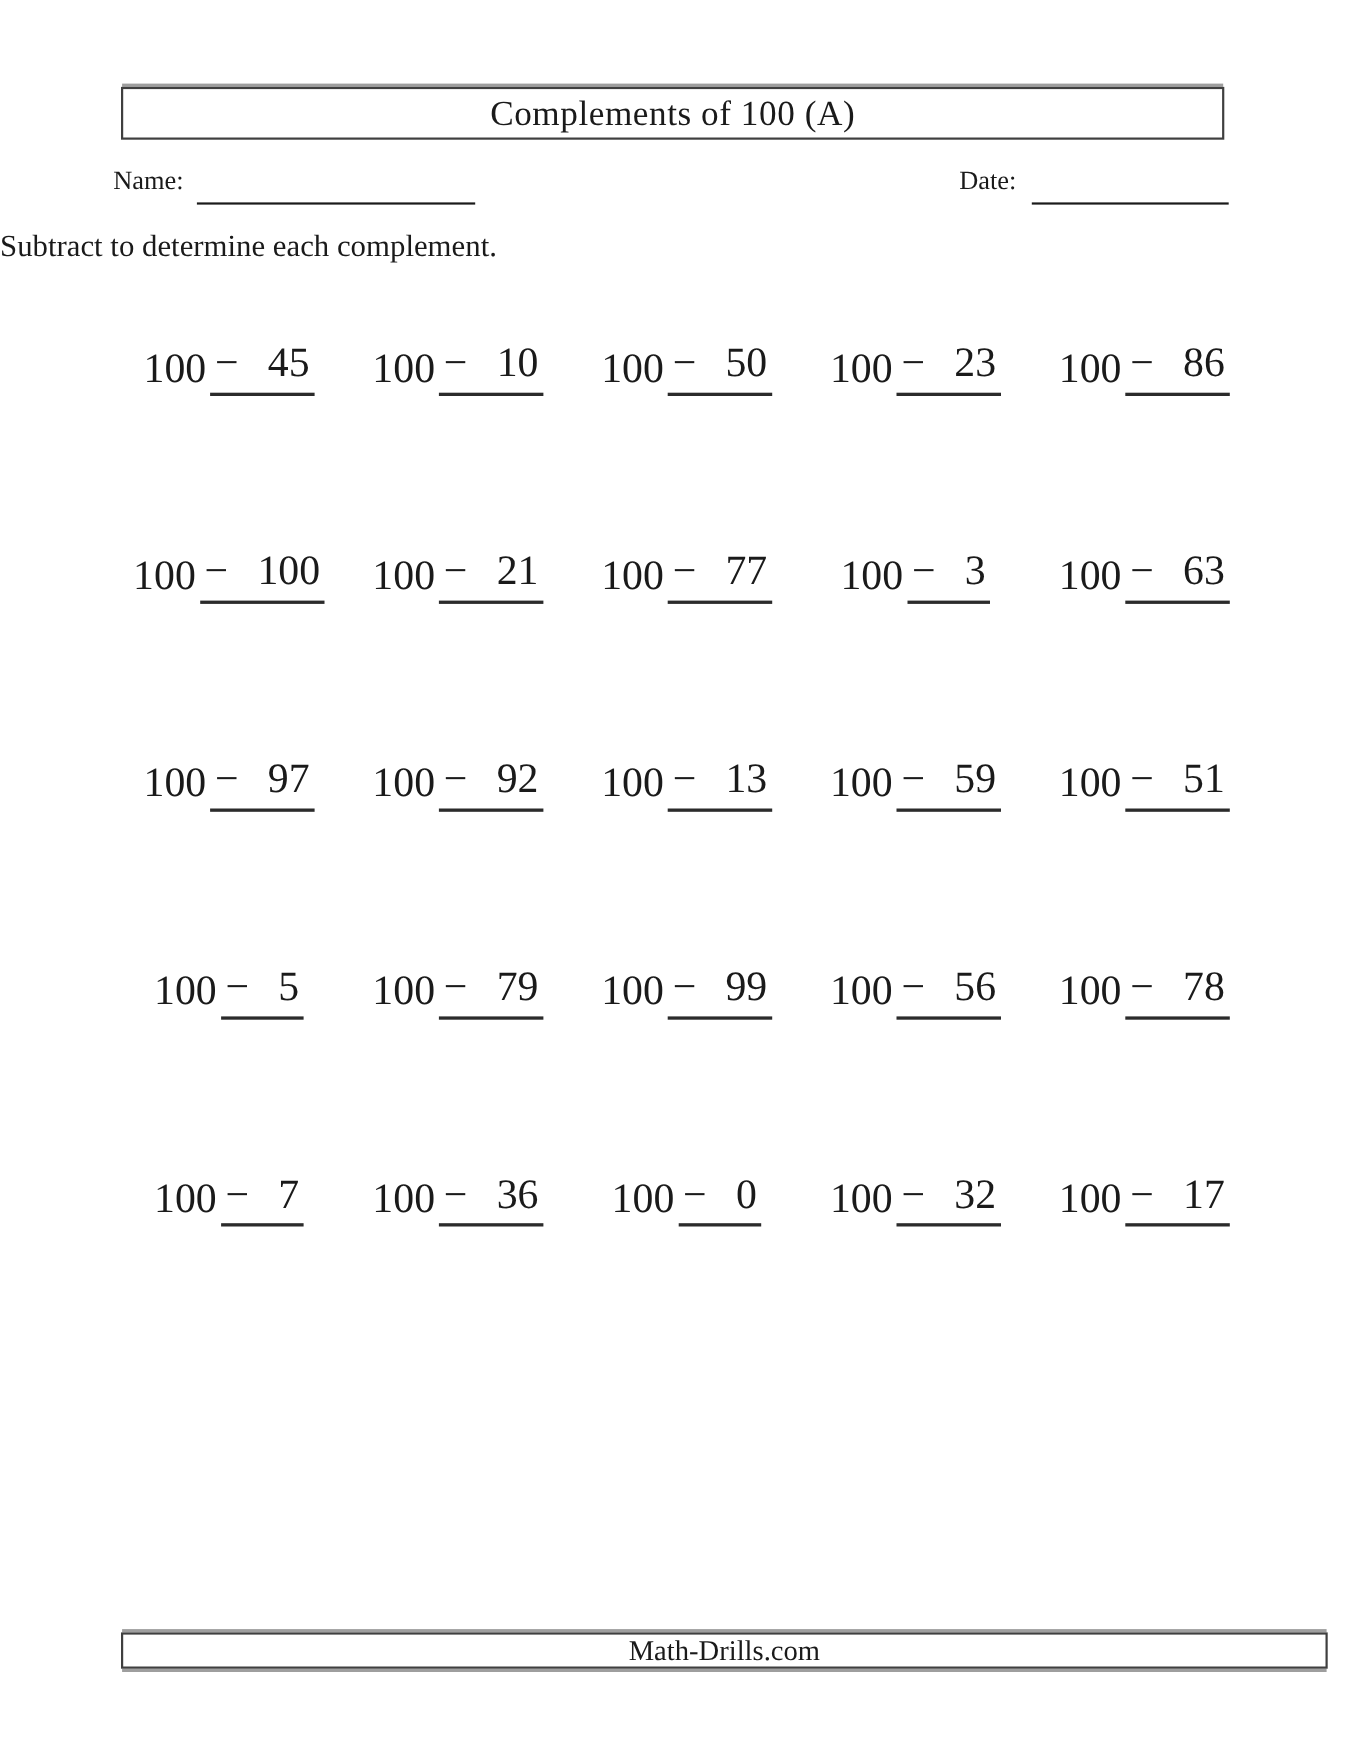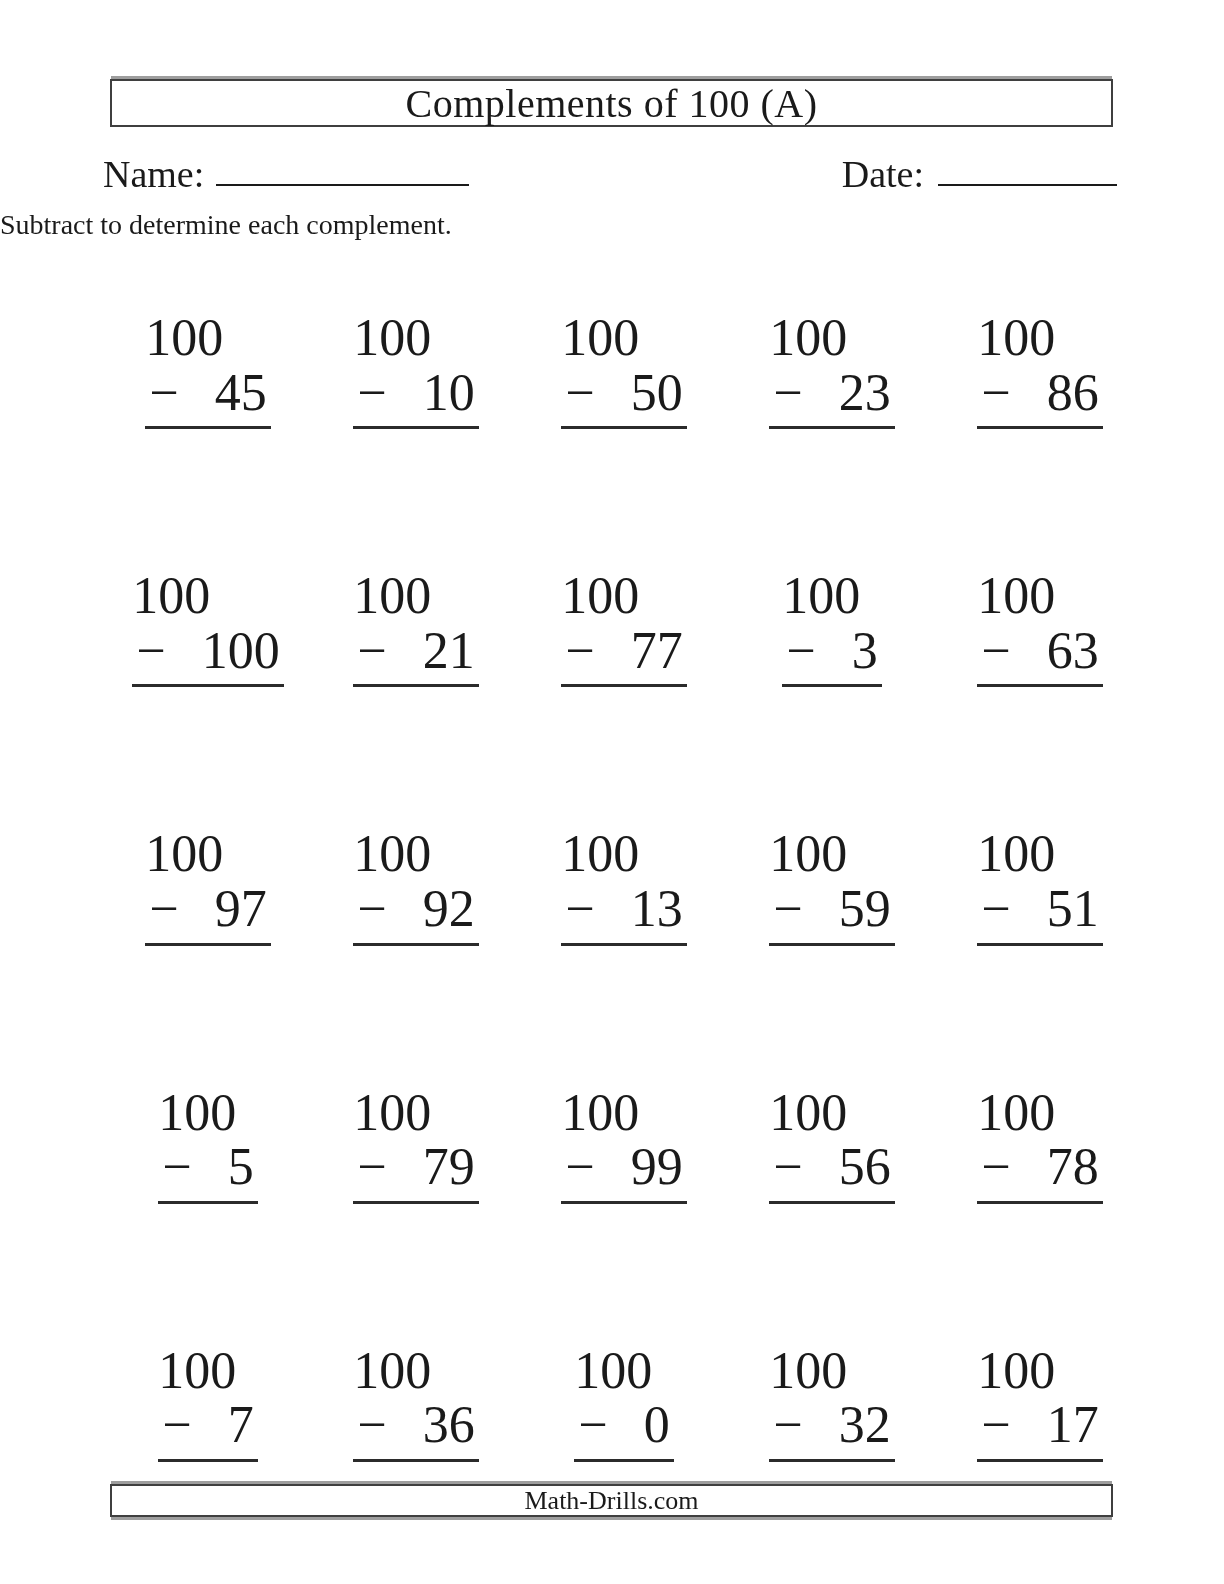--- a/index.html
+++ b/index.html
@@ -16,31 +16,31 @@
   .title-box {
     position: absolute;
     top: 79px; left: 110px;
     width: 1003px; height: 48px;
     border: 2px solid #3f3f3f;
     box-shadow: 0 -4px 0 -1px #9e9e9e;
     background: #ffffff;
     display: flex; align-items: center; justify-content: center;
   }
   .title-text {
-    font-size: 40px;
+    font-size: 32px;
     letter-spacing: 0.5px;
     white-space: nowrap;
   }
 
   
   .name-date-row {
     position: absolute;
     top: 152px; left: 103px; right: 107px;
     display: flex; align-items: flex-start;
-    font-size: 38px;
+    font-size: 24px;
   }
   .blank-line {
     border-bottom: 2px solid #1a1a1a;
     height: 34px;
   }
   .name-line { width: 253px; margin-left: 12px; }
   .nd-spacer { flex: 1; }
   .date-line { width: 179px; margin-left: 14px; }
 
   
@@ -57,40 +57,39 @@
     position: absolute;
     top: 311px; left: 104px;
     width: 1040px;
     display: grid;
     grid-template-columns: repeat(5, 1fr);
     row-gap: 140px;
     justify-items: center;
   }
   .problem {
     display: inline-flex;
-    flex-direction: column;
-    align-items: flex-start;
-    font-size: 52px;
+    align-items: center;
+    font-size: 38px;
     line-height: 1.05;
   }
   .minuend { padding-right: 4px; }
   .subline {
     display: flex;
     align-items: baseline;
     border-bottom: 3px solid #2b2b2b;
     padding: 0 4px 6px 4px;
     white-space: nowrap;
   }
   .minus { margin-right: 0.7em; }
 
   
   .footer-box {
     position: absolute;
     top: 1484px; left: 110px;
-    width: 1003px; height: 33px;
+    width: 1097px; height: 33px;
     border: 2px solid #3f3f3f;
     box-shadow: 0 -4px 0 -1px #9e9e9e, 0 4px 0 -1px #9e9e9e;
     background: #ffffff;
     display: flex; align-items: center; justify-content: center;
   }
   .footer-text { font-size: 26px; }
 </style>
 </head>
 <body>
 

